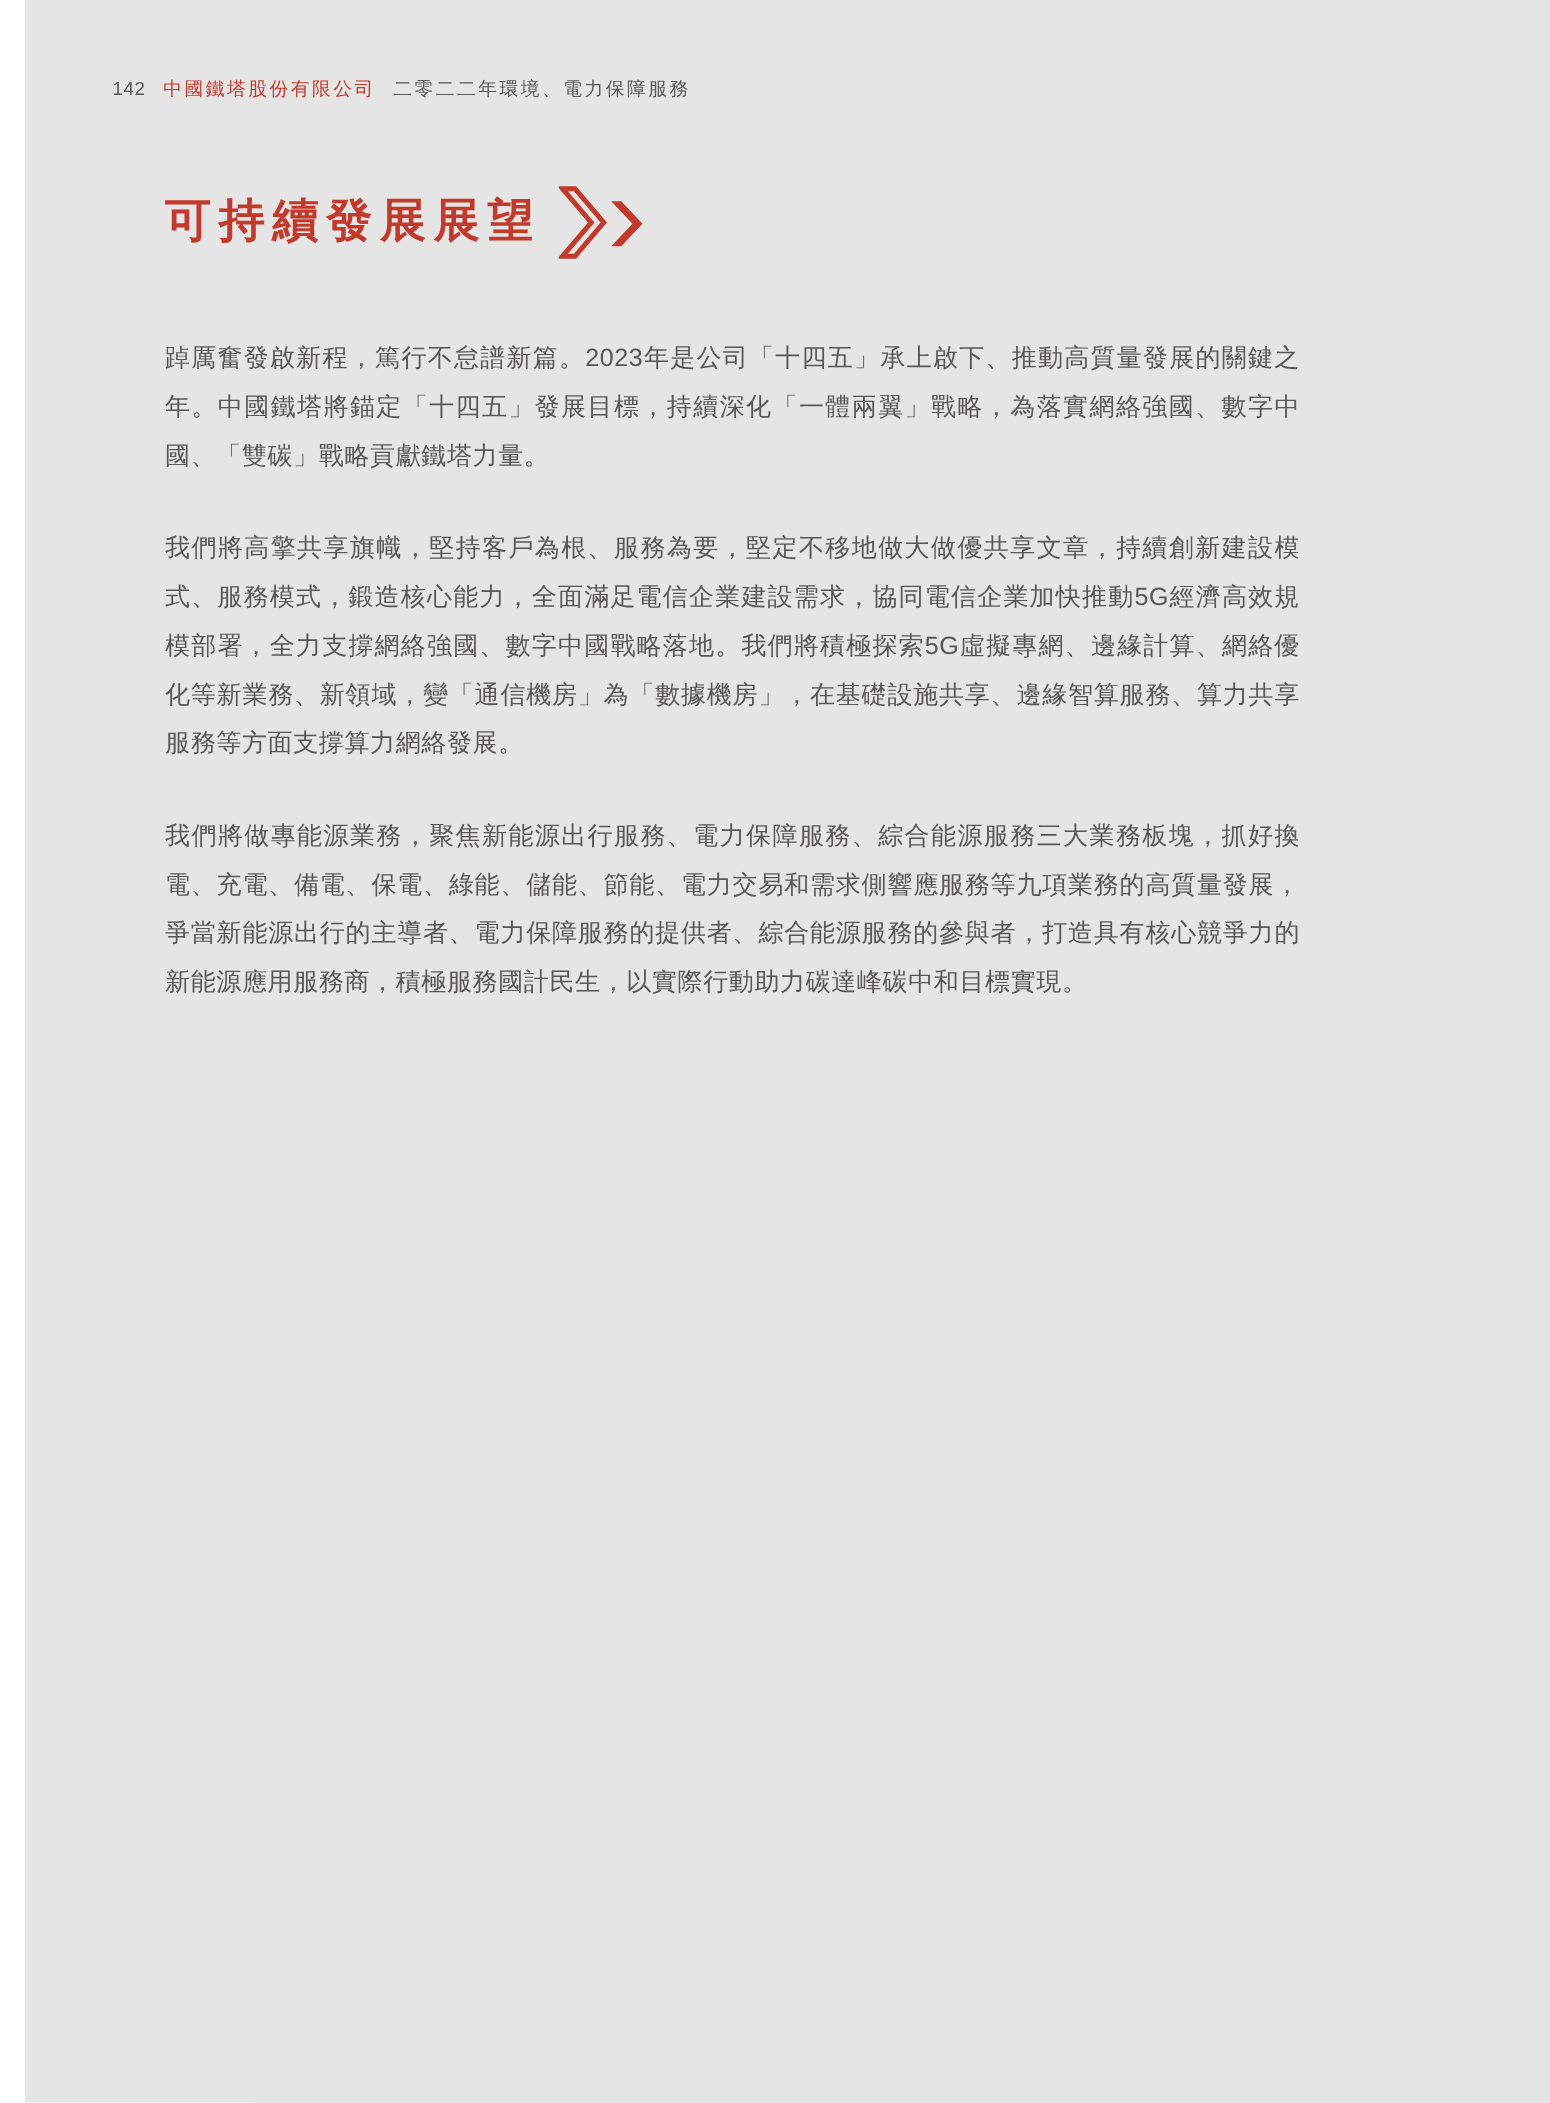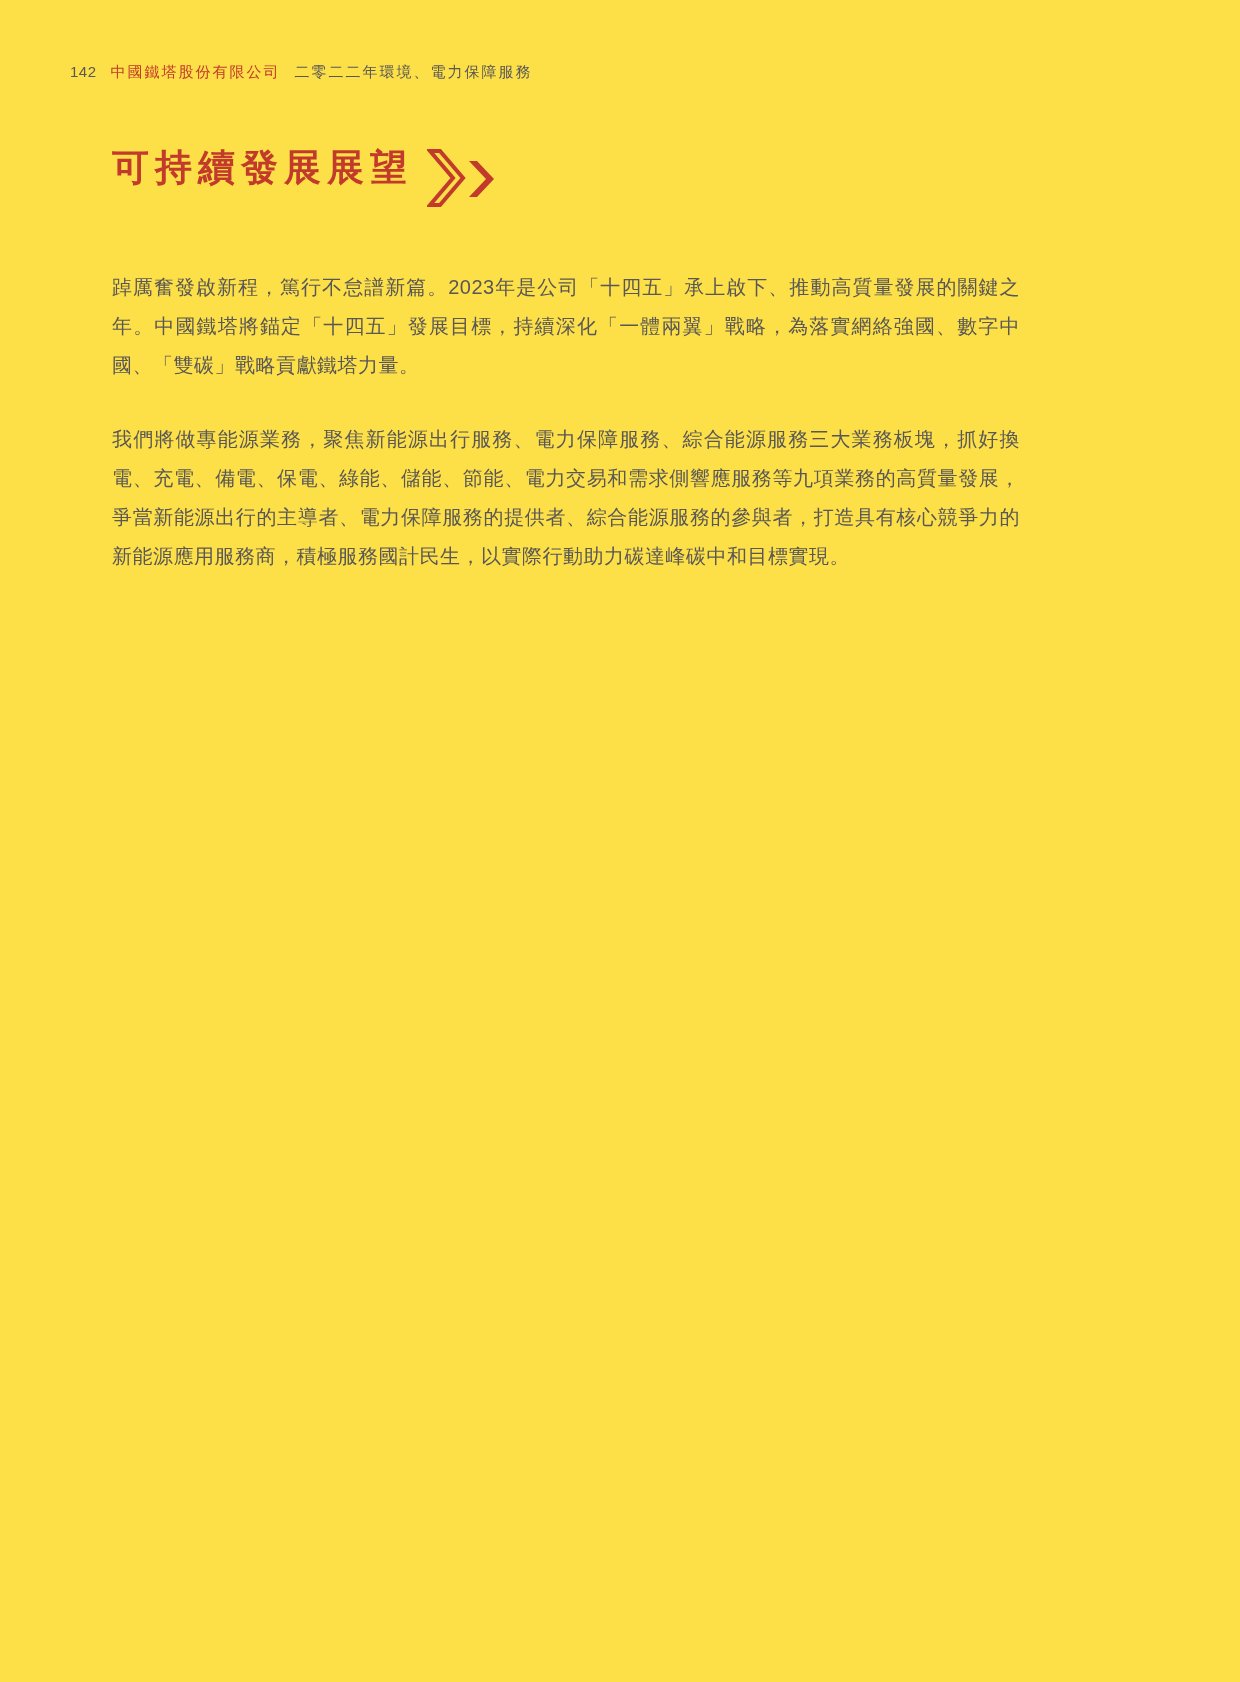--- a/index.html
+++ b/index.html
@@ -10,22 +10,23 @@
   body {
     width: 1240px;
     height: 1682px;
     position: relative;
     font-family: "Liberation Sans", "DejaVu Sans", sans-serif;
     -webkit-font-smoothing: antialiased;
   }
   .page {
     position: absolute;
     inset: 0;
-    background: #fde047;
+    background: #e5e5e5;
     overflow: hidden;
+    margin-left: 20px;
   }
   
   .running-header {
     position: absolute;
     left: 70px;
     top: 62px;
     display: flex;
     align-items: baseline;
     gap: 14px;
     font-size: 15px;
@@ -43,21 +44,21 @@
   .report-title {
     color: #595757;
     letter-spacing: 2px;
   }
   
   .section-title-row {
     position: absolute;
     left: 112px;
     top: 146px;
     display: flex;
-    align-items: flex-start;
+    align-items: center;
     gap: 14px;
   }
   .section-title {
     margin: 0;
     font-size: 37px;
     font-weight: bold;
     color: #c23a2c;
     letter-spacing: 6px;
     line-height: 1.2;
     white-space: nowrap;
@@ -103,16 +104,17 @@
         <path d="M3 3 L13 3 L36 30 L13 57 L3 57 L26 30 Z" fill="none" stroke="#c23a2c" stroke-width="4" stroke-linejoin="miter"></path>
       </svg>
       <svg width="32" height="60" viewBox="0 0 32 60" style="margin-left:-6px;">
         <path d="M2 13 L10 13 L27 31 L10 49 L2 49 L19 31 Z" fill="#c23a2c" stroke="none"></path>
       </svg>
     </span>
   </div>
 
   <main class="body-text">
     <p>踔厲奮發啟新程，篤行不怠譜新篇。2023年是公司「十四五」承上啟下、推動高質量發展的關鍵之年。中國鐵塔將錨定「十四五」發展目標，持續深化「一體兩翼」戰略，為落實網絡強國、數字中國、「雙碳」戰略貢獻鐵塔力量。</p>
+    <p>我們將高擎共享旗幟，堅持客戶為根、服務為要，堅定不移地做大做優共享文章，持續創新建設模式、服務模式，鍛造核心能力，全面滿足電信企業建設需求，協同電信企業加快推動5G經濟高效規模部署，全力支撐網絡強國、數字中國戰略落地。我們將積極探索5G虛擬專網、邊緣計算、網絡優化等新業務、新領域，變「通信機房」為「數據機房」，在基礎設施共享、邊緣智算服務、算力共享服務等方面支撐算力網絡發展。</p>
     <p>我們將做專能源業務，聚焦新能源出行服務、電力保障服務、綜合能源服務三大業務板塊，抓好換電、充電、備電、保電、綠能、儲能、節能、電力交易和需求側響應服務等九項業務的高質量發展，爭當新能源出行的主導者、電力保障服務的提供者、綜合能源服務的參與者，打造具有核心競爭力的新能源應用服務商，積極服務國計民生，以實際行動助力碳達峰碳中和目標實現。</p>
   </main>
 
 </div>
 
 </body></html>

